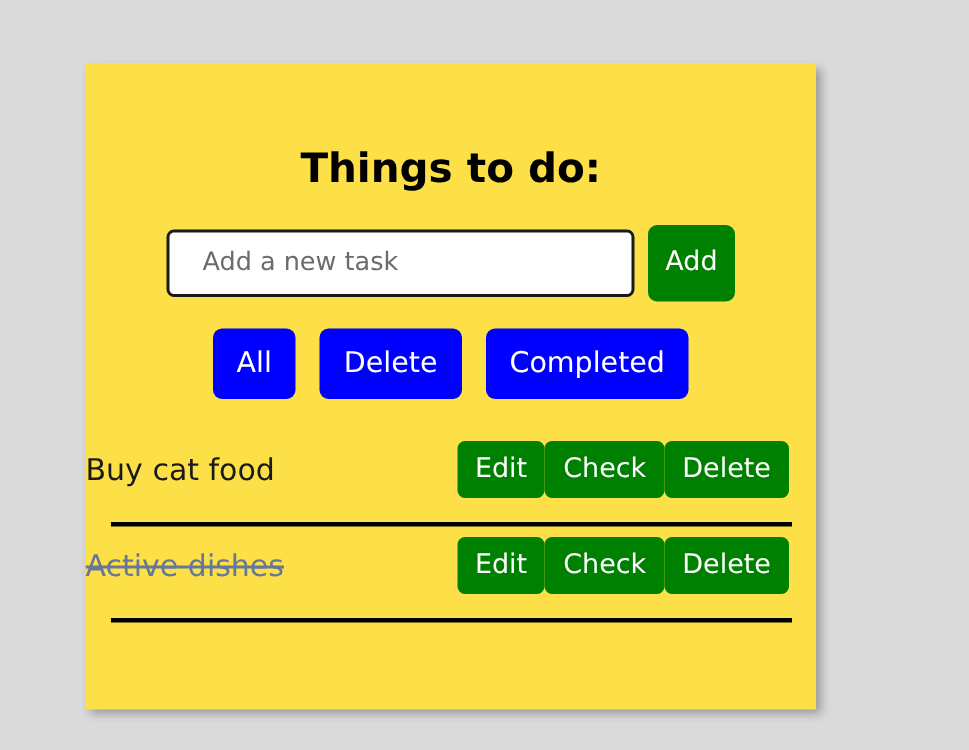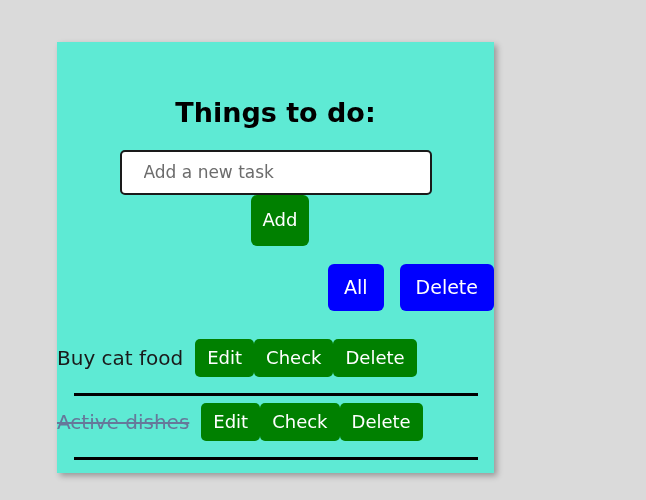--- a/index.html
+++ b/index.html
@@ -17,23 +17,23 @@
   #app-root {
     position: relative;
     width: 646px;
     height: 500px;
   }
 
   .todo-card {
     position: absolute;
     left: 57px;
     top: 42px;
-    width: 437px;
+    width: 487px;
     height: 431px;
-    background: #5eead4;
+    background: #fde047;
     box-shadow: 3px 3px 6px rgba(0,0,0,0.30);
     box-sizing: border-box;
     overflow: hidden;
   }
 
   .card-title {
     margin: 0;
     padding-top: 56px;
     text-align: center;
     font-size: 27px;
@@ -41,21 +41,20 @@
     color: #000000;
     letter-spacing: 0px;
     line-height: 1.1;
   }
 
   .add-row {
     margin-top: 22px;
     display: flex;
     justify-content: center;
     align-items: center;
-    flex-direction: column;
   }
 
   .task-input {
     width: 312px;
     height: 45px;
     box-sizing: border-box;
     border: 2px solid #1a1a1a;
     border-radius: 5px;
     background: #ffffff;
     font-family: "DejaVu Sans", sans-serif;
@@ -80,21 +79,21 @@
     font-family: "DejaVu Sans", sans-serif;
     font-size: 18px;
     line-height: 1;
     cursor: pointer;
     padding: 0;
   }
 
   .filter-row {
     margin-top: 18px;
     display: flex;
-    justify-content: flex-end;
+    justify-content: center;
     align-items: center;
     gap: 16px;
   }
 
   .filter-button {
     height: 47px;
     border: none;
     border-radius: 6px;
     background: #0000ff;
     color: #ffffff;
@@ -112,21 +111,21 @@
     padding: 0;
   }
 
   .task-item {
     padding: 0;
   }
 
   .task-line {
     display: flex;
     align-items: center;
-    justify-content: flex-start;
+    justify-content: space-between;
     padding-right: 18px;
     height: 52px;
   }
 
   .task-label {
     font-size: 20px;
     color: #1a1a1a;
     margin-right: 12px;
     white-space: nowrap;
   }
@@ -168,20 +167,21 @@
     <h1 class="card-title">Things to do:</h1>
 
     <div class="add-row">
       <input class="task-input" type="text" placeholder="Add a new task" style="">
       <button class="add-button">Add</button>
     </div>
 
     <div class="filter-row">
       <button class="filter-button">All</button>
       <button class="filter-button">Delete</button>
+      <button class="filter-button">Completed</button>
     </div>
 
     <ul class="task-list">
 
       <li class="task-item">
         <div class="task-line">
           <span class="task-label">Buy cat food</span>
           <span class="task-actions">
             <button class="task-button">Edit</button>
             <button class="task-button">Check</button>

